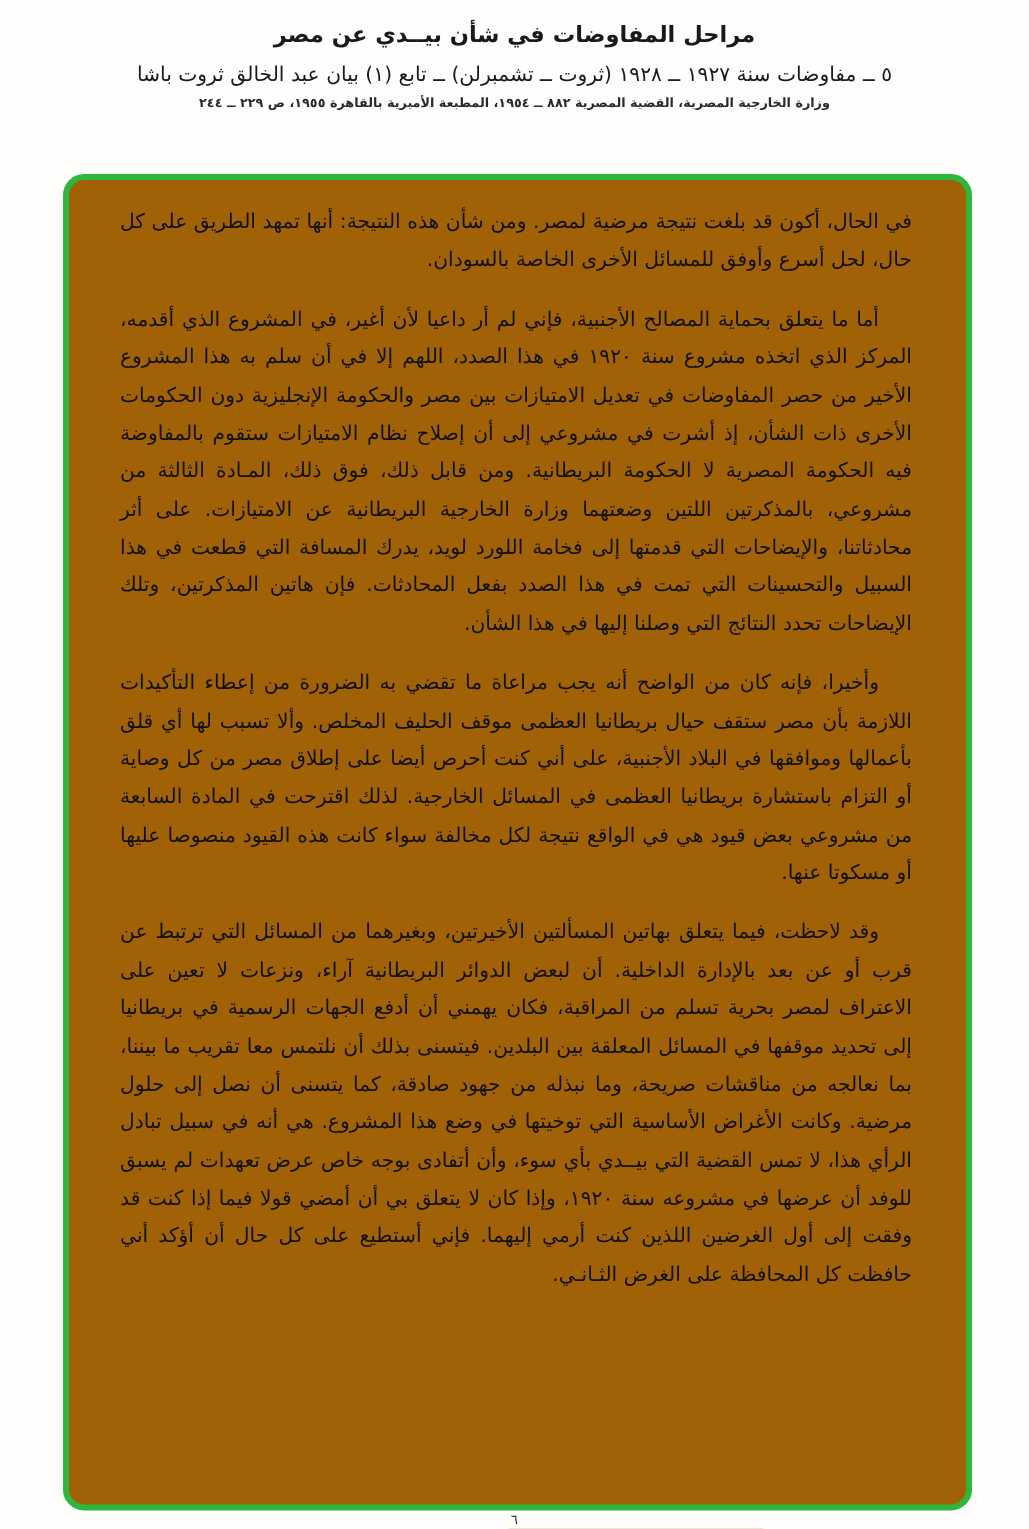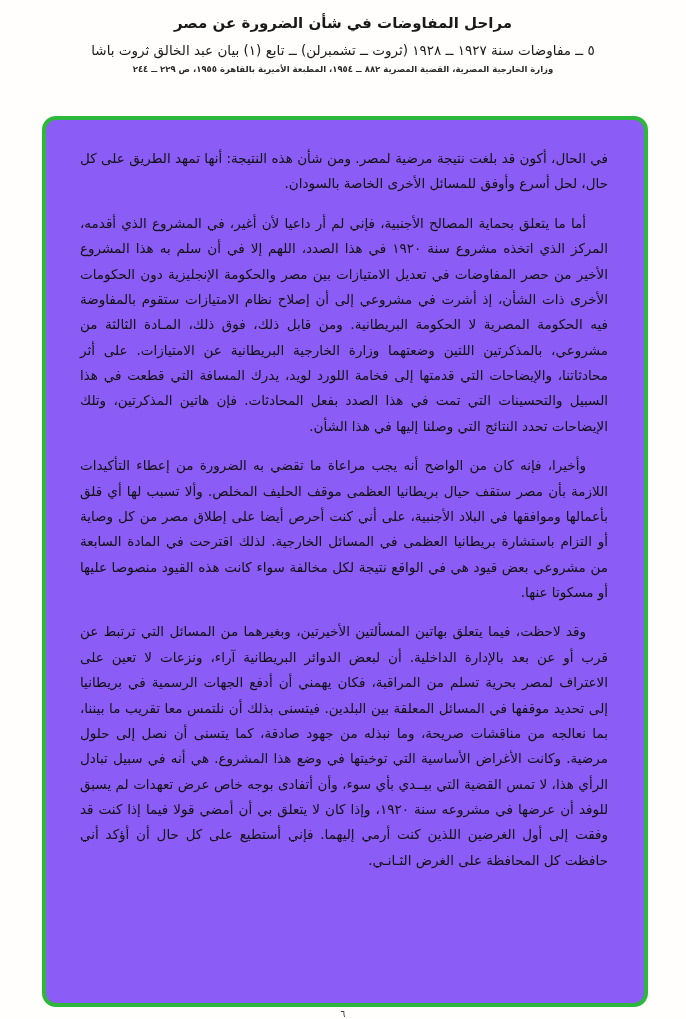--- a/index.html
+++ b/index.html
@@ -41,22 +41,22 @@
   }
   .green-box {
     position: absolute;
     top: 116px;
     left: 42px;
     right: 38px;
     bottom: 12px;
     border: 4px solid #2db83d;
     border-radius: 14px;
     box-sizing: border-box;
-    padding: 26px 36px 10px 34px;
-    background: #8b5cf6;
+    padding: 16px 36px 10px 34px;
+    background: #a16207;
   }
   .body-text {
     font-size: 13.5px;
     line-height: 1.88;
     color: #111111;
     text-align: justify;
     text-justify: inter-word;
   }
   .body-text p {
     margin: 0 0 14px 0;
@@ -72,21 +72,21 @@
     font-size: 9px;
     color: #333;
   }
 </style>
 </head>
 <body>
 
 <div class="page">
 
   <div class="header">
-    <div class="title">مراحل المفاوضات في شأن الضرورة عن مصر</div>
+    <div class="title">مراحل المفاوضات في شأن بيــدي عن مصر</div>
     <div class="subtitle">٥ ــ مفاوضات سنة ١٩٢٧ ــ ١٩٢٨ (ثروت ــ تشمبرلن) ــ تابع (١) بيان عبد الخالق ثروت باشا</div>
     <div class="source">وزارة الخارجية المصرية، القضية المصرية ٨٨٢ ــ ١٩٥٤، المطبعة الأميرية بالقاهرة ١٩٥٥، ص ٢٢٩ ــ ٢٤٤</div>
   </div>
 
   <div class="green-box">
     <div class="body-text">
       <p>في الحال، أكون قد بلغت نتيجة مرضية لمصر. ومن شأن هذه النتيجة: أنها تمهد الطريق على كل حال، لحل أسرع وأوفق للمسائل الأخرى الخاصة بالسودان.</p>
       <p class="indent">أما ما يتعلق بحماية المصالح الأجنبية، فإني لم أر داعيا لأن أغير، في المشروع الذي أقدمه، المركز الذي اتخذه مشروع سنة ١٩٢٠ في هذا الصدد، اللهم إلا في أن سلم به هذا المشروع الأخير من حصر المفاوضات في تعديل الامتيازات بين مصر والحكومة الإنجليزية دون الحكومات الأخرى ذات الشأن، إذ أشرت في مشروعي إلى أن إصلاح نظام الامتيازات ستقوم بالمفاوضة فيه الحكومة المصرية لا الحكومة البريطانية. ومن قابل ذلك، فوق ذلك، المـادة الثالثة من مشروعي، بالمذكرتين اللتين وضعتهما وزارة الخارجية البريطانية عن الامتيازات. على أثر محادثاتنا، والإيضاحات التي قدمتها إلى فخامة اللورد لويد، يدرك المسافة التي قطعت في هذا السبيل والتحسينات التي تمت في هذا الصدد بفعل المحادثات. فإن هاتين المذكرتين، وتلك الإيضاحات تحدد النتائج التي وصلنا إليها في هذا الشأن.</p>
       <p class="indent">وأخيرا، فإنه كان من الواضح أنه يجب مراعاة ما تقضي به الضرورة من إعطاء التأكيدات اللازمة بأن مصر ستقف حيال بريطانيا العظمى موقف الحليف المخلص. وألا تسبب لها أي قلق بأعمالها وموافقها في البلاد الأجنبية، على أني كنت أحرص أيضا على إطلاق مصر من كل وصاية أو التزام باستشارة بريطانيا العظمى في المسائل الخارجية. لذلك اقترحت في المادة السابعة من مشروعي بعض قيود هي في الواقع نتيجة لكل مخالفة سواء كانت هذه القيود منصوصا عليها أو مسكوتا عنها.</p>
       <p class="indent">وقد لاحظت، فيما يتعلق بهاتين المسألتين الأخيرتين، وبغيرهما من المسائل التي ترتبط عن قرب أو عن بعد بالإدارة الداخلية. أن لبعض الدوائر البريطانية آراء، ونزعات لا تعين على الاعتراف لمصر بحرية تسلم من المراقبة، فكان يهمني أن أدفع الجهات الرسمية في بريطانيا إلى تحديد موقفها في المسائل المعلقة بين البلدين. فيتسنى بذلك أن نلتمس معا تقريب ما بيننا، بما نعالجه من مناقشات صريحة، وما نبذله من جهود صادقة، كما يتسنى أن نصل إلى حلول مرضية. وكانت الأغراض الأساسية التي توخيتها في وضع هذا المشروع. هي أنه في سبيل تبادل الرأي هذا، لا تمس القضية التي بيــدي بأي سوء، وأن أتفادى بوجه خاص عرض تعهدات لم يسبق للوفد أن عرضها في مشروعه سنة ١٩٢٠، وإذا كان لا يتعلق بي أن أمضي قولا فيما إذا كنت قد وفقت إلى أول الغرضين اللذين كنت أرمي إليهما. فإني أستطيع على كل حال أن أؤكد أني حافظت كل المحافظة على الغرض الثـانـي.</p>

